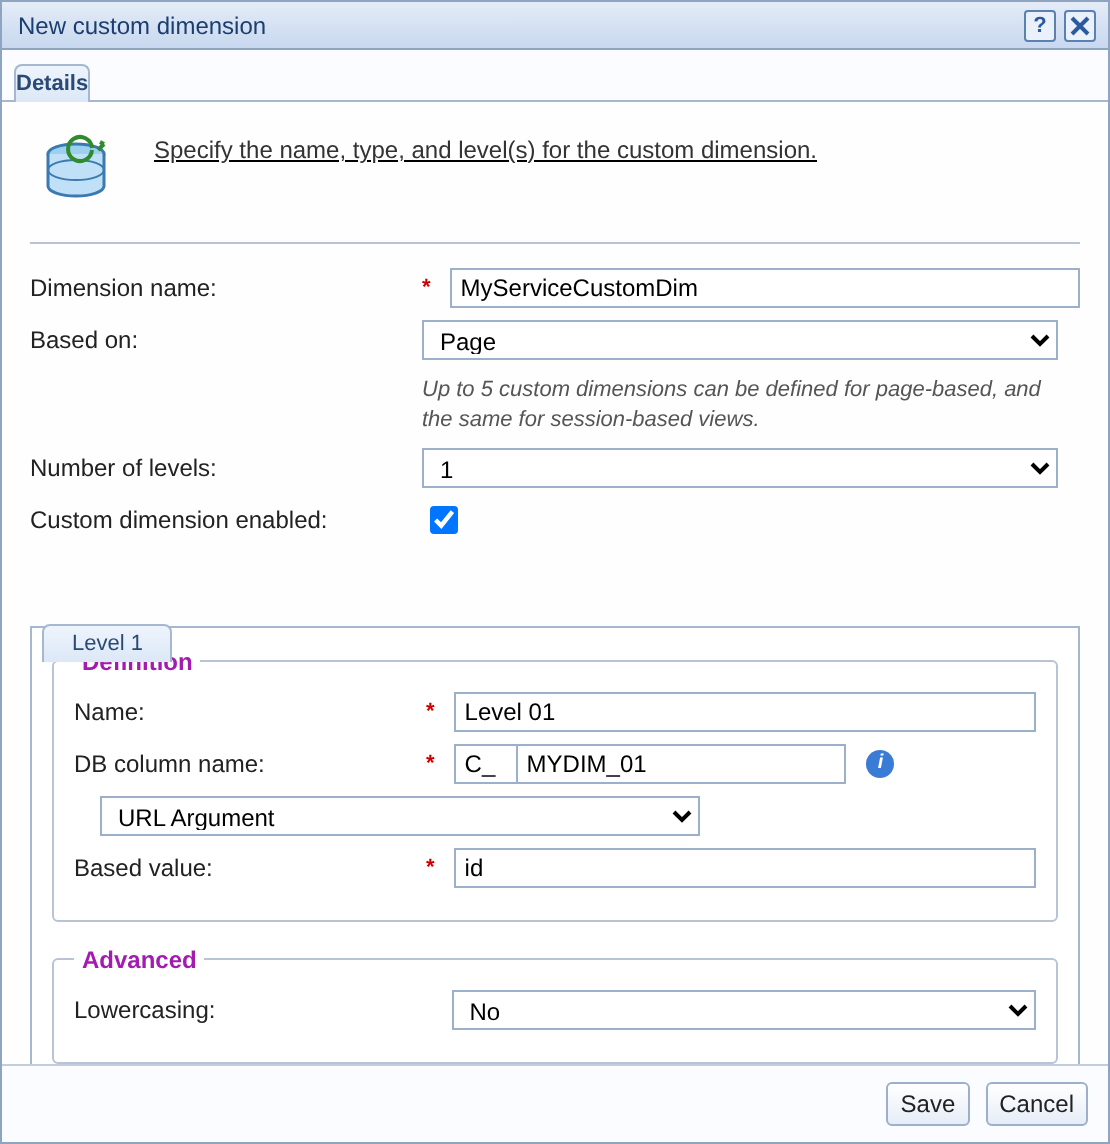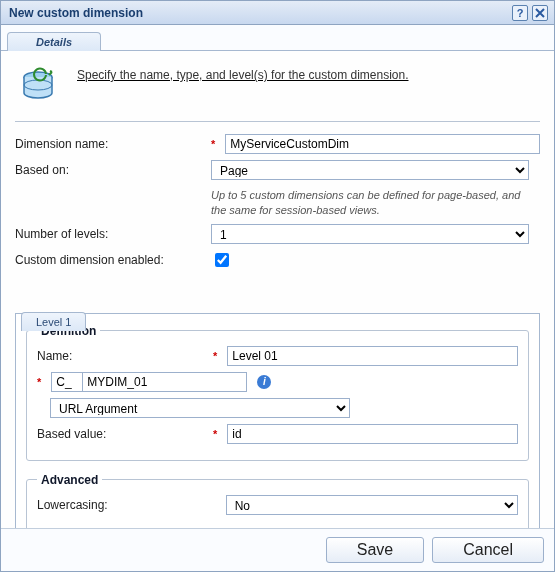--- a/index.html
+++ b/index.html
@@ -18,21 +18,21 @@
   }
   .titlebar {
     background: linear-gradient(#e4ecf7, #c8d8ef);
     border-bottom: 1px solid #8ea4c1;
     height: 24px;
     display: flex;
     align-items: center;
     padding: 0 6px 0 8px;
   }
   .titlebar-title {
-    font-weight: bold;
+    font-weight: normal;
     color: #1a3e6f;
     font-size: 12px;
     flex: 1;
   }
   .titlebar-icons { display: flex; gap: 4px; }
   .ti-btn {
     width: 16px; height: 16px;
     border: 1px solid #5a81b0;
     border-radius: 2px;
     display: flex; align-items: center; justify-content: center;
@@ -45,27 +45,26 @@
   .tabstrip {
     display: flex;
     padding: 6px 6px 0 6px;
     border-bottom: 1px solid #a6b8d0;
     background: #fafcff;
   }
   .tab {
     border: 1px solid #a6b8d0;
     border-bottom: none;
     border-radius: 4px 4px 0 0;
-    padding: 3px 28px;
+    padding: 3px 0;
     background: linear-gradient(#eef4fc, #dce8f7);
     font-weight: bold;
     color: #2a4a75;
     position: relative;
     top: 1px;
-    font-style: italic;
   }
   .content {
     padding: 10px 14px 48px 14px;
   }
   .intro-row {
     display: flex;
     gap: 18px;
     padding: 4px 2px 10px 2px;
     text-decoration: underline;
   }
@@ -152,21 +151,21 @@
     background: #fff;
   }
   fieldset {
     border: 1px solid #b8c4d4;
     border-radius: 3px;
     margin: 0 0 12px 0;
     padding: 8px 10px 10px 10px;
   }
   legend {
     font-weight: bold;
-    color: #0f172a;
+    color: #a21caf;
     padding: 0 4px;
     font-size: 12px;
   }
   .inner-label { width: 176px; }
   .inner-control .textbox, .inner-control .selectbox { max-width: 300px; }
   .db-col-group {
     display: flex;
     align-items: center;
     max-width: 300px;
     border: 1px solid #9cb0cc;
@@ -206,23 +205,23 @@
     border-top: 1px solid #c2cedd;
     padding: 8px 10px;
     display: flex;
     justify-content: flex-end;
     gap: 8px;
     background: #fafcff;
   }
   .btn {
     border: 1px solid #9cb0cc;
     background: linear-gradient(#fff, #e6edf7);
-    padding: 3px 30px;
+    padding: 3px 6px;
     font-family: inherit;
-    font-size: 16px;
+    font-size: 12px;
     border-radius: 3px;
     cursor: pointer;
     color: #222;
   }
 </style>
 </head>
 <body>
 
 <div class="dialog">
 
@@ -303,20 +302,21 @@
 
         <div class="form-row">
           <div class="form-label inner-label">Name:</div>
           <div class="form-control inner-control">
             <span class="req">*</span>
             <input class="textbox" value="Level 01" style="">
           </div>
         </div>
 
         <div class="form-row">
+          <div class="form-label inner-label">DB column name:</div>
           <div class="form-control inner-control">
             <span class="req">*</span>
             <div class="db-col-group">
               <input class="db-prefix" readonly="" value="C_" style="">
               <input class="db-suffix" value="MYDIM_01" style="">
             </div>
             <span class="info-icon">i</span>
           </div>
         </div>
 

